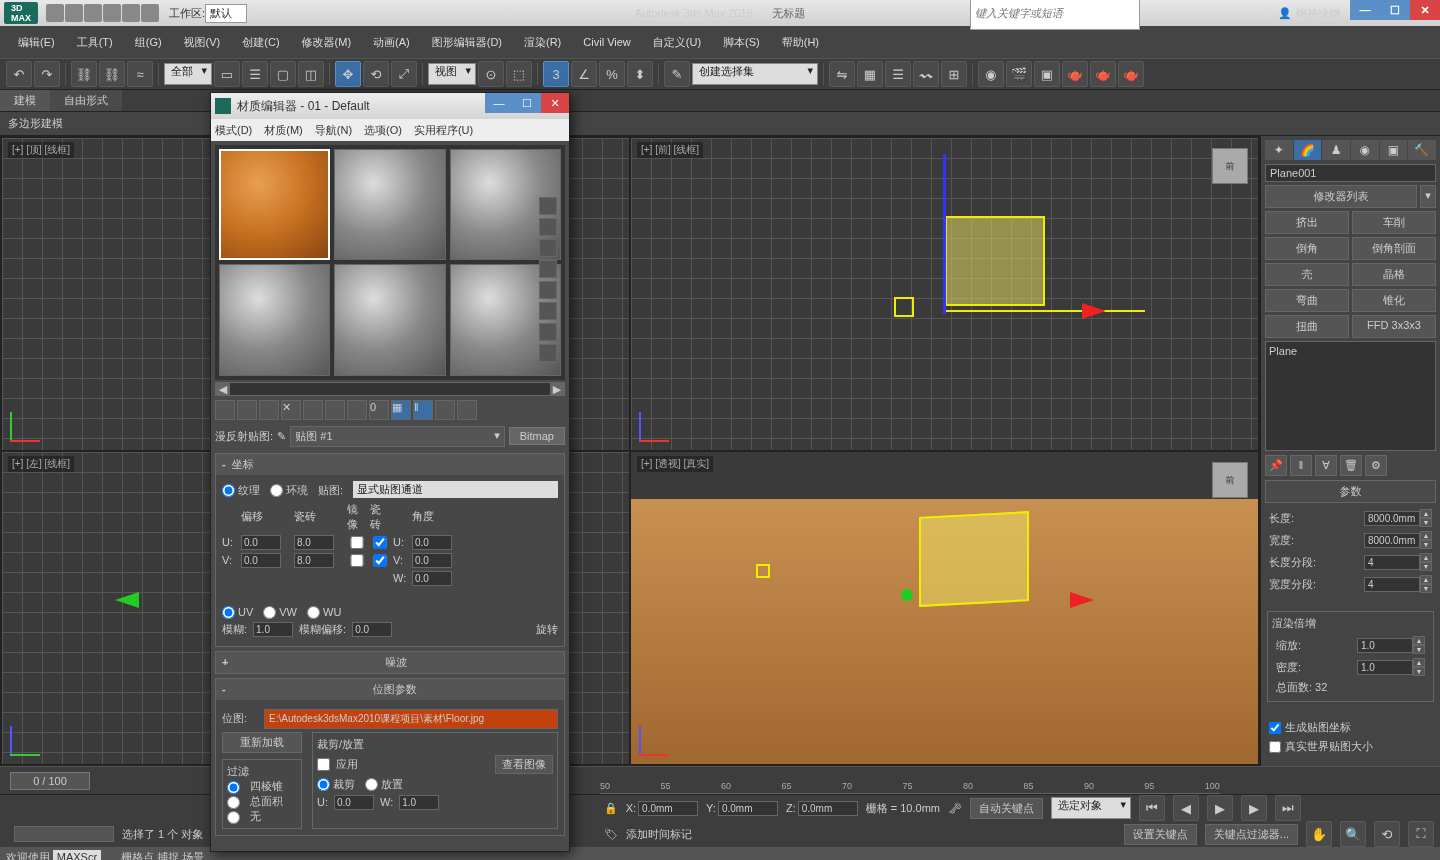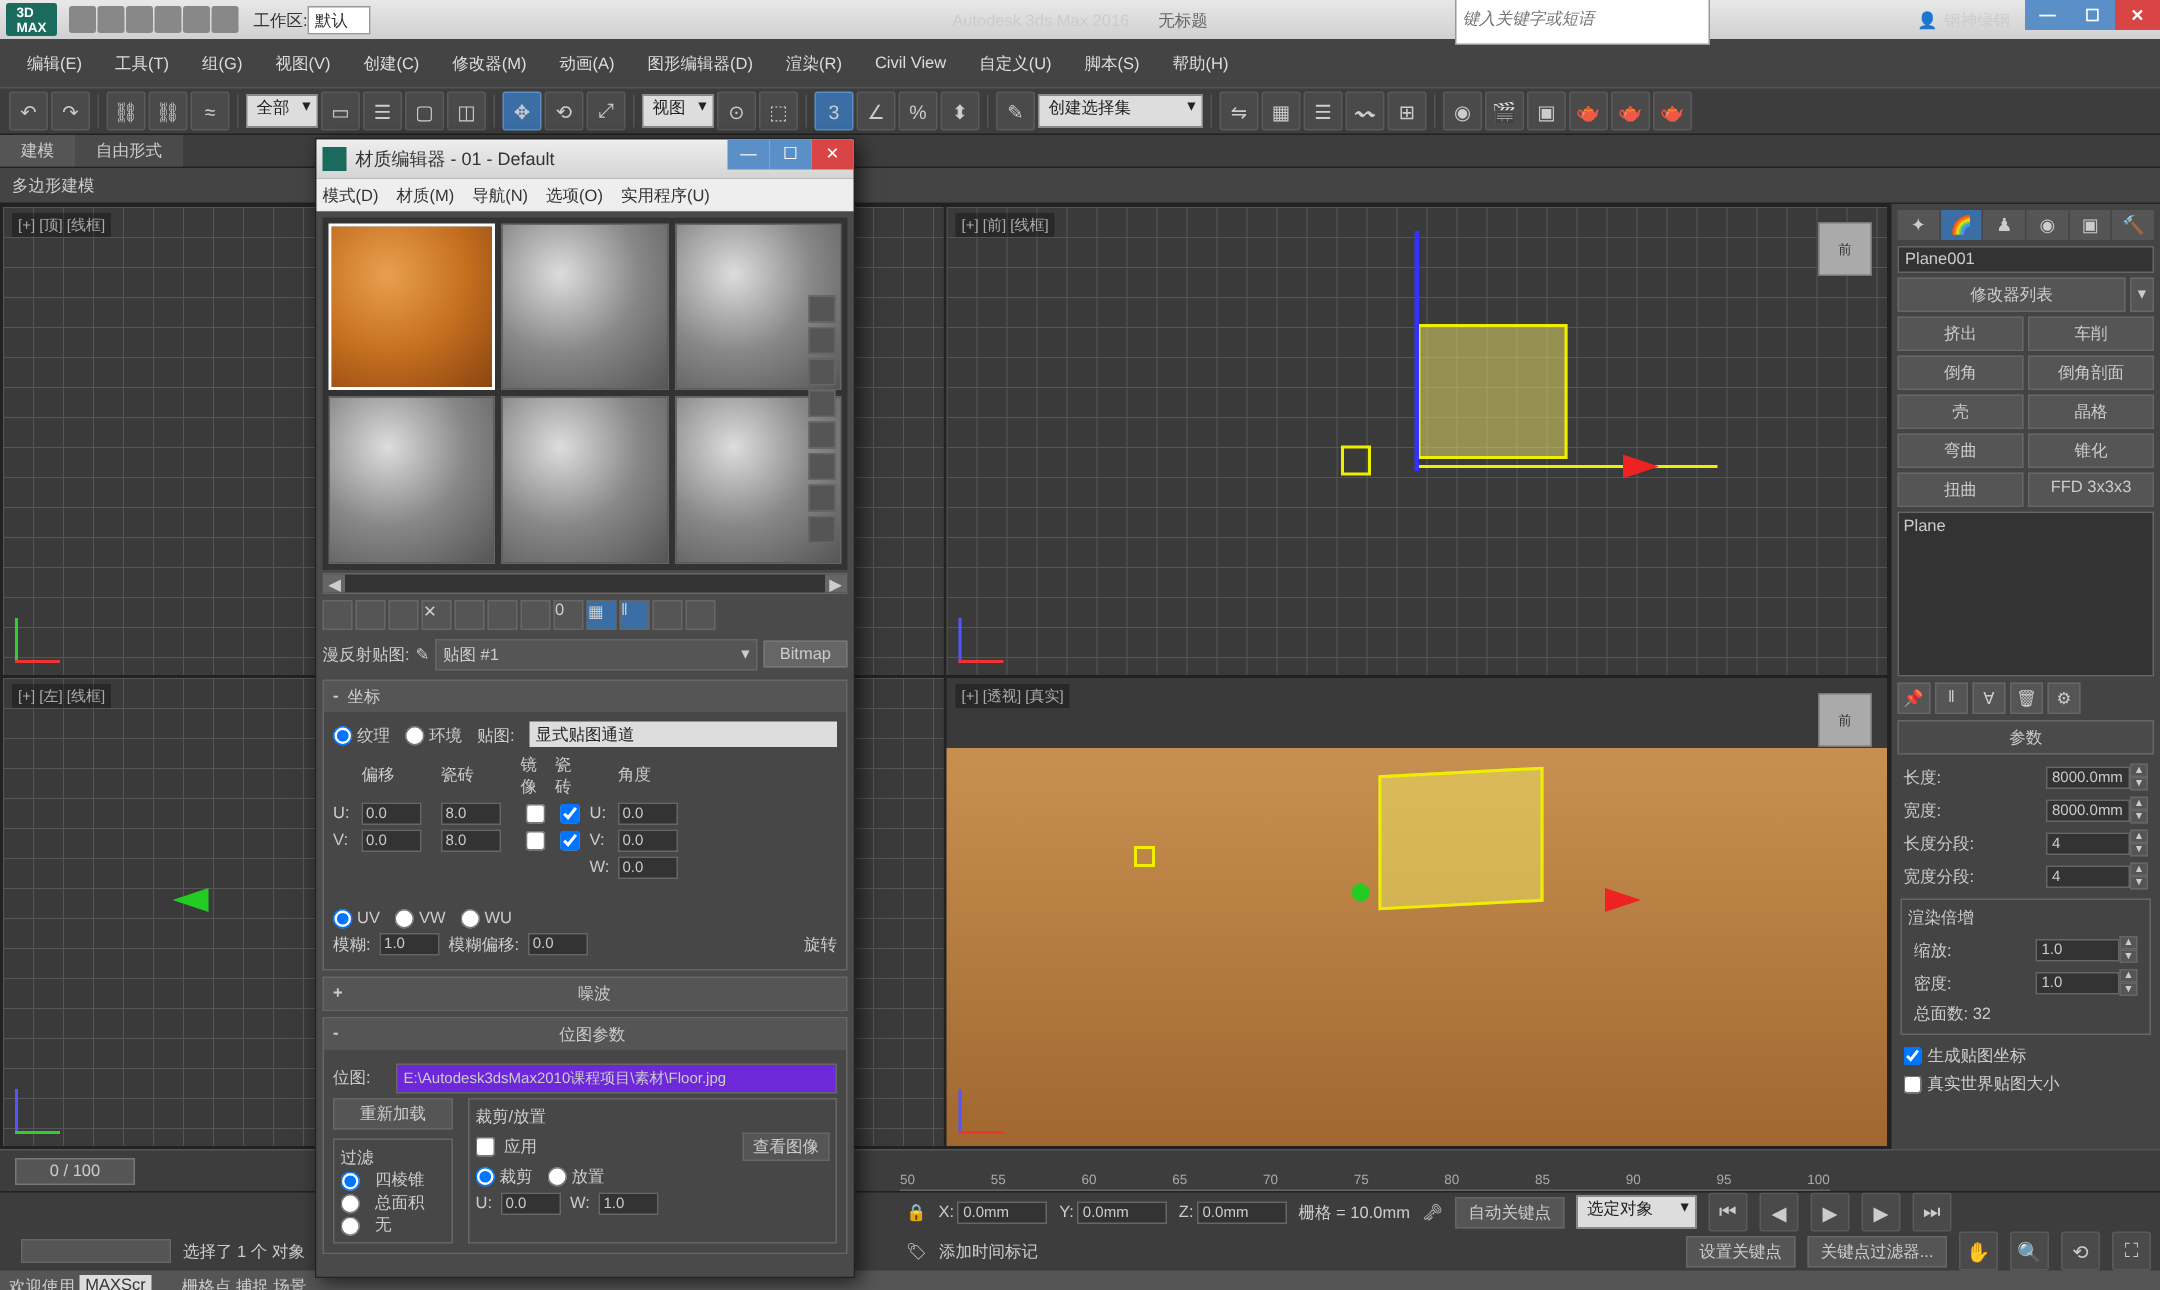--- a/index.html
+++ b/index.html
@@ -95,21 +95,21 @@
 .matdlg .roll{margin-top:4px;border:1px solid #666}
 .matdlg .roll .hdr{background:#555;padding:3px 6px;display:flex;align-items:center;gap:6px}
 .matdlg .roll .hdr .pm{font-weight:bold}
 .matdlg .roll .content{padding:6px;background:#474747}
 .matdlg .radio{display:flex;gap:10px;align-items:flex-end}
 .matdlg .radio label{display:flex;gap:3px;align-items:center}
 .matdlg .spin2{display:flex}
 .matdlg .spin2 input{width:40px;background:#333;border:1px solid #666;color:#ccc;padding:1px 2px;font-size:10px}
 .matdlg .fld{display:flex;align-items:center;gap:6px;margin:3px 0}
 .matdlg .fld .lab{min-width:36px}
-.matdlg .path{background:#6d28d9;border:1px solid #666;padding:2px 4px;font-size:10px;flex:1}
+.matdlg .path{background:#c2410c;border:1px solid #666;padding:2px 4px;font-size:10px;flex:1}
 </style>
 </head>
 <body>
 
 <div class="titlebar">
   <div class="logo">3D<br>MAX</div>
   <div class="qat">
     <div class="qbtn"></div>
     <div class="qbtn"></div>
     <div class="qbtn"></div>
@@ -172,21 +172,21 @@
   <div class="tsel">视图</div>
   <div class="tbtn">⊙</div>
   <div class="tbtn">⬚</div>
   <div class="tsep"></div>
   <div class="tbtn active">3</div>
   <div class="tbtn">∠</div>
   <div class="tbtn">%</div>
   <div class="tbtn">⬍</div>
   <div class="tsep"></div>
   <div class="tbtn">✎</div>
-  <div class="tsel" style="width:110px">创建选择集</div>
+  <div class="tsel" style="width:126px">创建选择集</div>
   <div class="tsep"></div>
   <div class="tbtn">⇋</div>
   <div class="tbtn">▦</div>
   <div class="tbtn">☰</div>
   <div class="tbtn">〰</div>
   <div class="tbtn">⊞</div>
   <div class="tsep"></div>
   <div class="tbtn">◉</div>
   <div class="tbtn">🎬</div>
   <div class="tbtn">▣</div>
@@ -328,21 +328,21 @@
     <div class="param">
         <span>宽度分段:</span>
         <div class="spin">
           <input value="4" style="">
           <div>
             <div class="sbtn">▲</div>
             <div class="sbtn">▼</div>
           </div>
         </div>
       </div>
-    <div style="border:1px solid #666;margin:4px 2px;padding:4px">
+    <div style="border:1px solid #666;margin:16px 2px;padding:4px">
       <div style="margin-bottom:3px">渲染倍增</div>
       <div class="param">
           <span>缩放:</span>
           <div class="spin">
             <input value="1.0" style="">
             <div>
               <div class="sbtn">▲</div>
               <div class="sbtn">▼</div>
             </div>
           </div>

